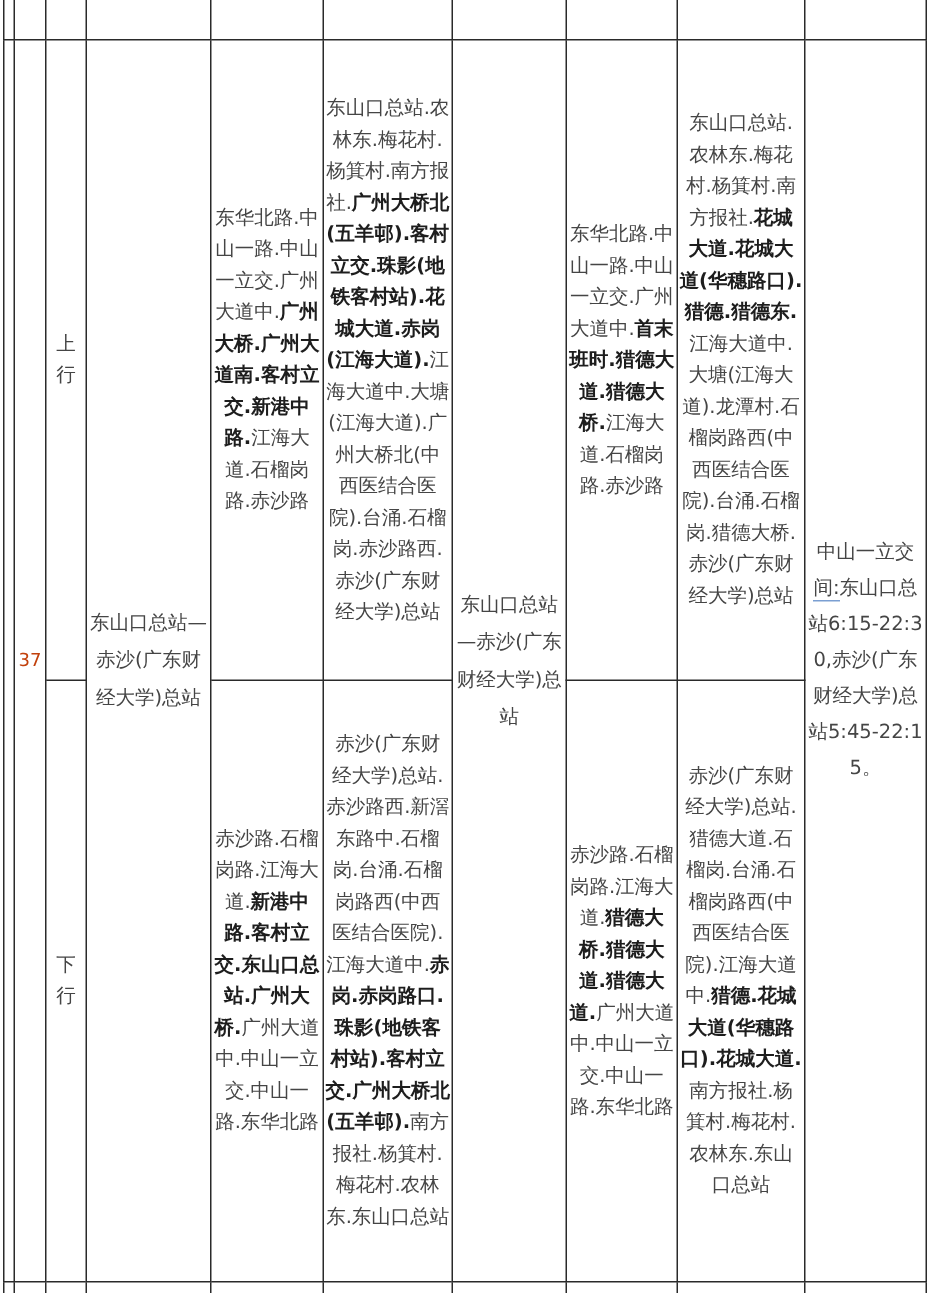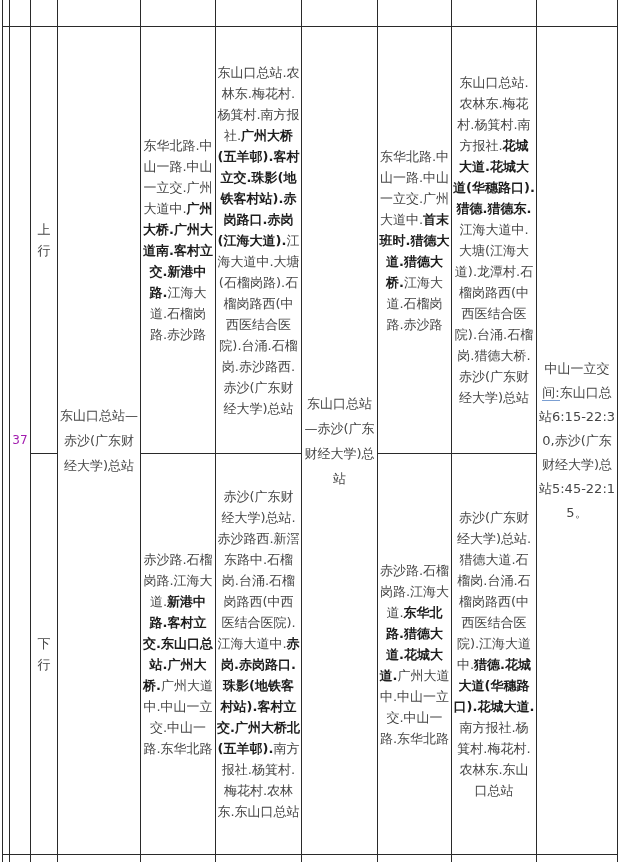--- a/index.html
+++ b/index.html
@@ -24,21 +24,21 @@
     font-size:13px;
     line-height:21px;
     color:#454545;
     word-break:break-all;
     overflow:hidden;
   }
   tr.r0 td{border-top:none;height:26px;}
   tr.r1 td{height:426px;}
   tr.r2 td{height:400px;}
   tr.r3 td{border-bottom:none;height:30px;}
-  td.num-cell{font-size:12px;color:#a21caf;}
+  td.num-cell{font-size:12px;color:#c2410c;}
   td.name-cell{line-height:25px;}
   td.schedule-cell{line-height:24px;}
   span.b{font-weight:bold;color:#1d1d1d;}
   span.u{border-bottom:1px solid #7b9fd2;}
 </style>
 </head>
 <body>
 
 <div id="screen">
   <table class="route-table">
@@ -68,32 +68,32 @@
       <td></td>
       <td></td>
     </tr>
 
     <tr class="r1">
       <td rowspan="2"></td>
       <td rowspan="2" class="num-cell">37</td>
       <td>上行</td>
       <td rowspan="2" class="name-cell">东山口总站—赤沙(广东财经大学)总站</td>
       <td><span>东华北路.中山一路.中山一立交.广州大道中.</span><span class="b">广州大桥.广州大道南.客村立交.新港中路.</span><span>江海大道.石榴岗路.赤沙路</span></td>
-      <td><span>东山口总站.农林东.梅花村.杨箕村.南方报社.</span><span class="b">广州大桥(五羊邨).客村立交.珠影(地铁客村站).赤岗路口.赤岗(江海大道).</span><span>江海大道中.大塘(石榴岗路).石榴岗路西(中西医结合医院).台涌.石榴岗.赤沙路西.赤沙(广东财经大学)总站</span></td>
+      <td><span>东山口总站.农林东.梅花村.杨箕村.南方报社.</span><span class="b">广州大桥北(五羊邨).客村立交.珠影(地铁客村站).花城大道.赤岗(江海大道).</span><span>江海大道中.大塘(江海大道).广州大桥北(中西医结合医院).台涌.石榴岗.赤沙路西.赤沙(广东财经大学)总站</span></td>
       <td rowspan="2" class="name-cell">东山口总站—赤沙(广东财经大学)总站</td>
       <td><span>东华北路.中山一路.中山一立交.广州大道中.</span><span class="b">首末班时.猎德大道.猎德大桥.</span><span>江海大道.石榴岗路.赤沙路</span></td>
       <td><span>东山口总站.农林东.梅花村.杨箕村.南方报社.</span><span class="b">花城大道.花城大道(华穗路口).猎德.猎德东.</span><span>江海大道中.大塘(江海大道).龙潭村.石榴岗路西(中西医结合医院).台涌.石榴岗.猎德大桥.赤沙(广东财经大学)总站</span></td>
       <td rowspan="2" class="schedule-cell"><span>中山一立交</span><span class="u">间:</span><span>东山口总站6:15-22:30,赤沙(广东财经大学)总站5:45-22:15。</span></td>
     </tr>
 
     <tr class="r2">
       <td>下行</td>
       <td><span>赤沙路.石榴岗路.江海大道.</span><span class="b">新港中路.客村立交.东山口总站.广州大桥.</span><span>广州大道中.中山一立交.中山一路.东华北路</span></td>
       <td><span>赤沙(广东财经大学)总站.赤沙路西.新滘东路中.石榴岗.台涌.石榴岗路西(中西医结合医院).江海大道中.</span><span class="b">赤岗.赤岗路口.珠影(地铁客村站).客村立交.广州大桥北(五羊邨).</span><span>南方报社.杨箕村.梅花村.农林东.东山口总站</span></td>
-      <td><span>赤沙路.石榴岗路.江海大道.</span><span class="b">东华北路.猎德大道.花城大道.</span><span>广州大道中.中山一立交.中山一路.东华北路</span></td>
+      <td><span>赤沙路.石榴岗路.江海大道.</span><span class="b">猎德大桥.猎德大道.猎德大道.</span><span>广州大道中.中山一立交.中山一路.东华北路</span></td>
       <td><span>赤沙(广东财经大学)总站.猎德大道.石榴岗.台涌.石榴岗路西(中西医结合医院).江海大道中.</span><span class="b">猎德.花城大道(华穗路口).花城大道.</span><span>南方报社.杨箕村.梅花村.农林东.东山口总站</span></td>
     </tr>
 
     <tr class="r3">
       <td></td>
       <td></td>
       <td></td>
       <td></td>
       <td></td>
       <td></td>

